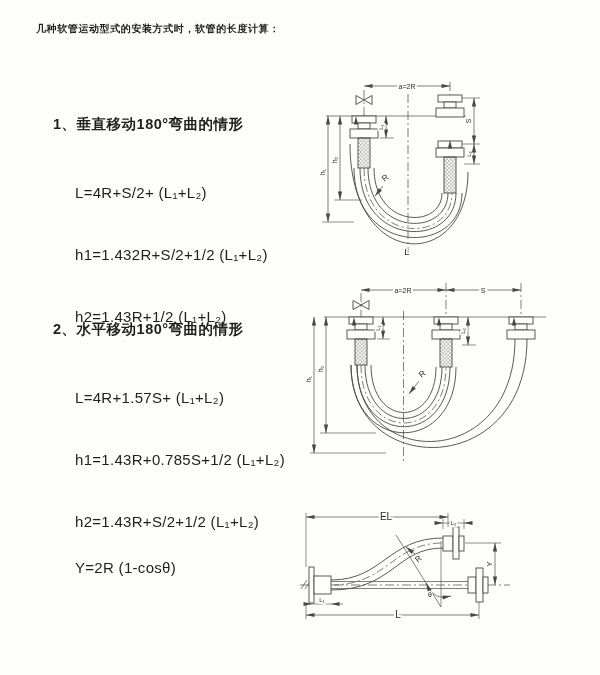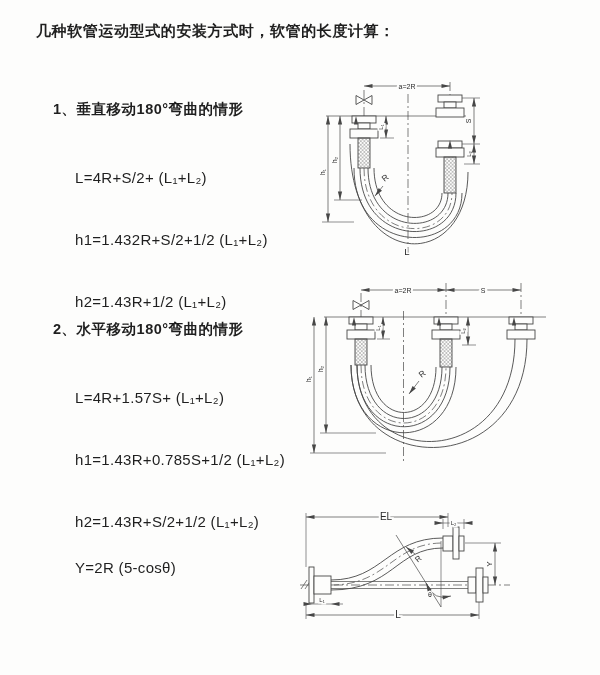--- a/index.html
+++ b/index.html
@@ -1,47 +1,47 @@
 <!DOCTYPE html>
 <html><head>
 <meta charset="utf-8">
 <style>
   html,body{margin:0;padding:0;}
   body{
     width:600px;height:675px;background:#fdfdfc;position:relative;overflow:hidden;
     font-family:"Liberation Sans","DejaVu Sans",sans-serif;color:#1f1f1f;
   }
-  .page-title{position:absolute;left:36px;top:22px;font-size:15px;font-weight:600;letter-spacing:.6px;white-space:nowrap;}
+  .page-title{position:absolute;left:36px;top:22px;font-size:10px;font-weight:600;letter-spacing:.6px;white-space:nowrap;}
   .section{position:absolute;left:53px;white-space:nowrap;}
   .heading{font-size:14.5px;font-weight:600;height:29px;letter-spacing:.5px;}
   .formula{font-size:15px;font-weight:400;height:28px;padding-left:22px;letter-spacing:.3px;display:flex;align-items:center;margin-top:34px;}
   .diag{position:absolute;}
   svg text{font-family:"Liberation Sans","DejaVu Sans",sans-serif;fill:#2a2a2a;}
 </style>
 </head>
 <body>
 
 <div class="page-title">几种软管运动型式的安装方式时，软管的长度计算：</div>
 
-<div class="section" style="top:100px">
+<div class="section" style="top:115px">
   <div class="heading">1、垂直移动180°弯曲的情形</div>
   <div class="formula">L=4R+S/2+ (L₁+L₂)</div>
   <div class="formula">h1=1.432R+S/2+1/2 (L₁+L₂)</div>
   <div class="formula">h2=1.43R+1/2 (L₁+L₂)</div>
 </div>
 
 <div class="section" style="top:320px">
   <div class="heading">2、水平移动180°弯曲的情形</div>
   <div class="formula">L=4R+1.57S+ (L₁+L₂)</div>
   <div class="formula">h1=1.43R+0.785S+1/2 (L₁+L₂)</div>
   <div class="formula">h2=1.43R+S/2+1/2 (L₁+L₂)</div>
 </div>
 
 <div class="section" style="top:519px">
-  <div class="formula">Y=2R (5-cosθ)</div>
+  <div class="formula">Y=2R (1-cosθ)</div>
 </div>
 
 <svg class="diag" style="left:314px;top:80px" width="260" height="182" viewBox="0 0 260 182">
   <defs>
     <path id="ar1" d="M0 0 L8.5 2.1 L8.5 -2.1 Z"></path>
     <pattern id="hp1" width="3.6" height="3.6" patternUnits="userSpaceOnUse">
       <path d="M0 3.6 L3.6 0 M0 0 L3.6 3.6" stroke="#8a8a8a" stroke-width="0.5"></path>
     </pattern>
   </defs>
   <g stroke="#474747" fill="none" stroke-width="0.9">

